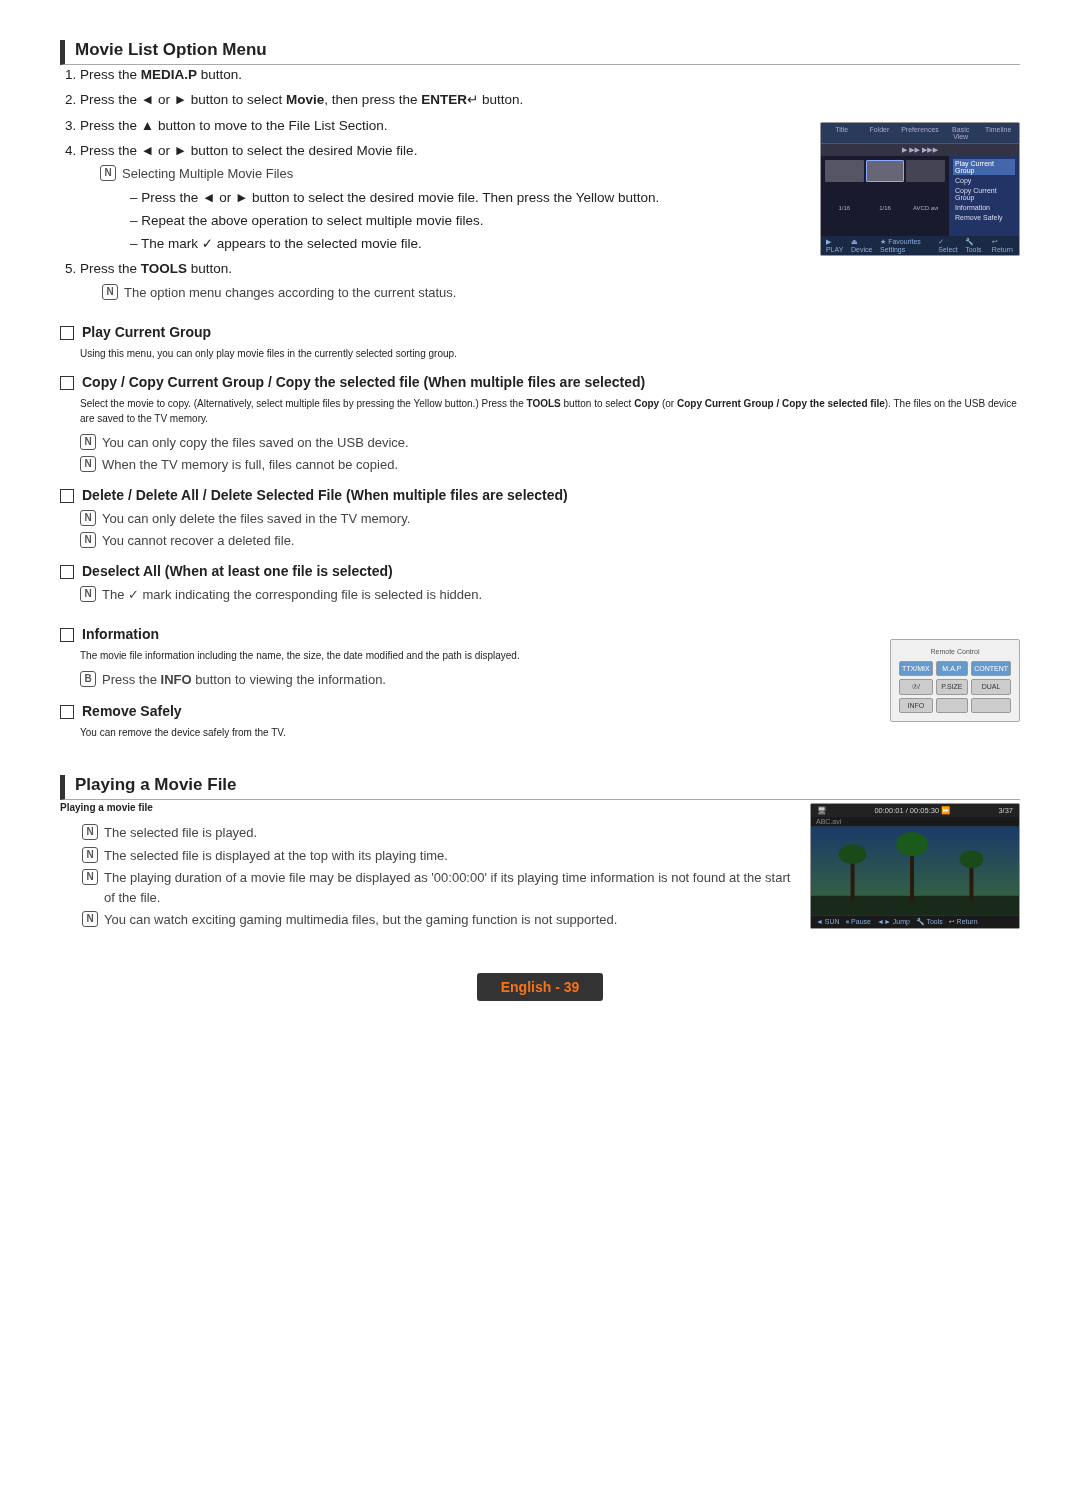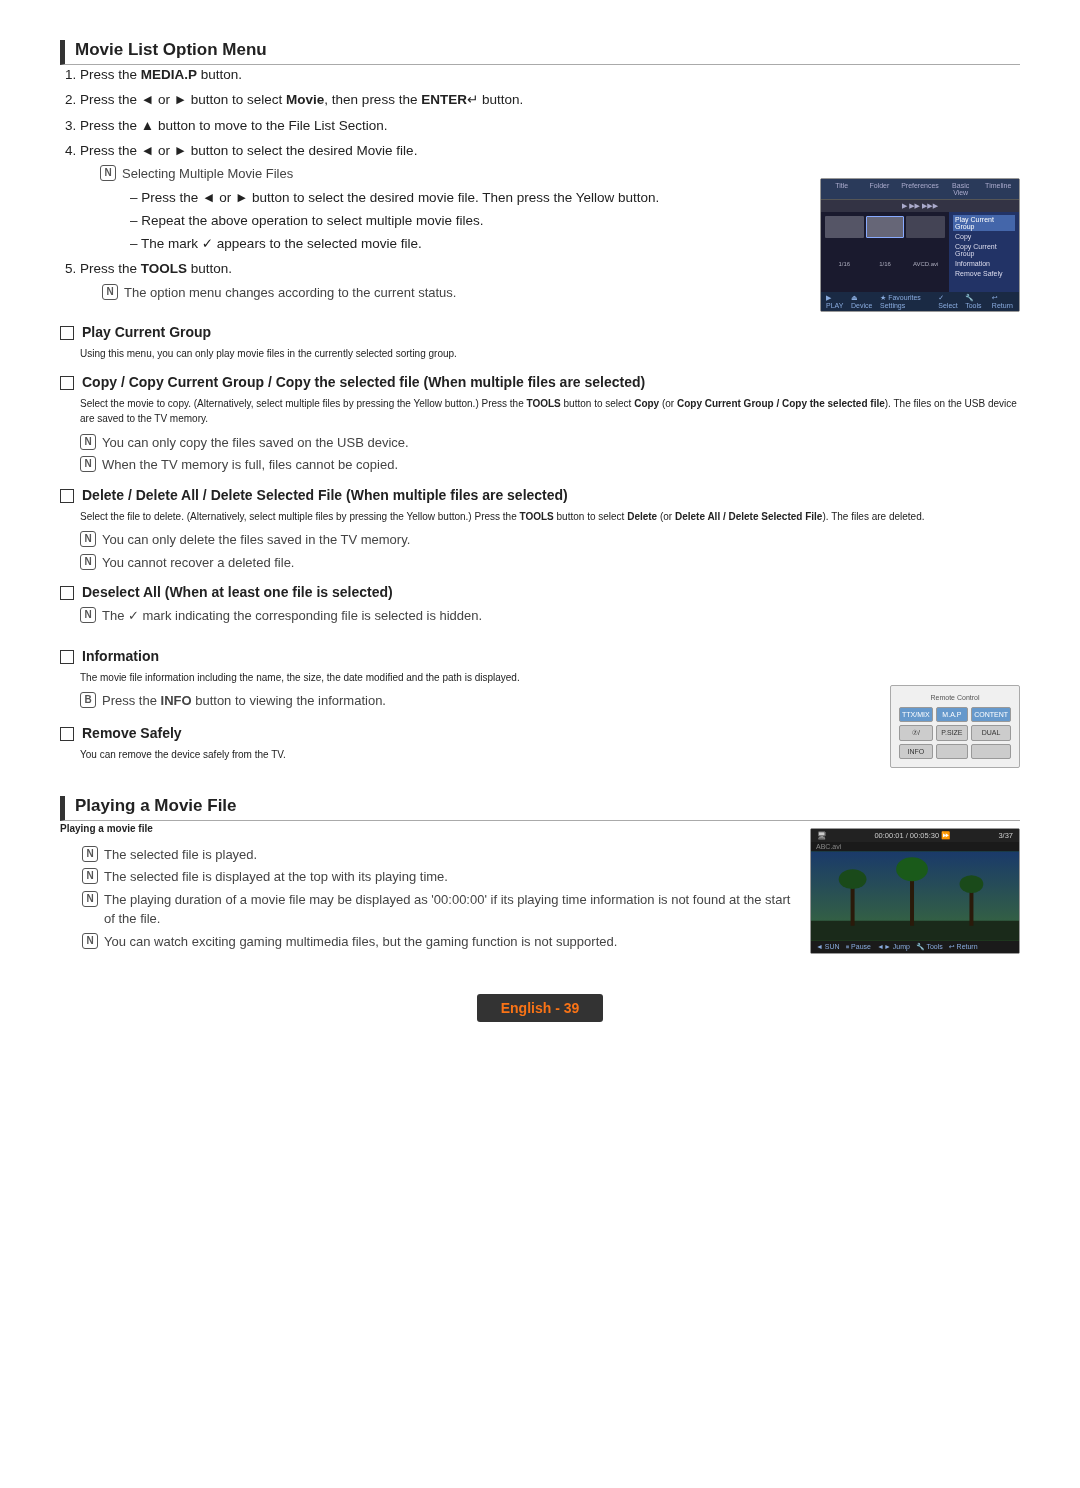--- a/index.html
+++ b/index.html
@@ -94,21 +94,21 @@
     }
     .sub-heading-text {
       font-size: 14px;
       font-weight: bold;
     }
 
     
     .content-row {
       display: flex;
       gap: 13px;
-      align-items: flex-end;
+      align-items: center;
     }
     .content-text {
       flex: 1;
     }
 
     
     .screen-mockup {
       width: 200px;
       flex-shrink: 0;
       border: 1px solid #999;
@@ -360,21 +360,20 @@
   </div>
   <div class="note indent">
     <span class="note-icon">N</span>
     <span>When the TV memory is full, files cannot be copied.</span>
   </div>
 
   <div class="sub-heading">
     <div class="checkbox-icon"></div>
     <span class="sub-heading-text">Delete / Delete All / Delete Selected File (When multiple files are selected)</span>
   </div>
-  <p class="indent">Select the file to delete. (Alternatively, select multiple files by pressing the Yellow button.) Press the <b>TOOLS</b> button to select <b>Delete</b> (or <b>Delete All / Delete Selected File</b>). The files are deleted.</p>
   <div class="note indent">
     <span class="note-icon">N</span>
     <span>You can only delete the files saved in the TV memory.</span>
   </div>
   <div class="note indent">
     <span class="note-icon">N</span>
     <span>You cannot recover a deleted file.</span>
   </div>
 
   <div class="sub-heading">

